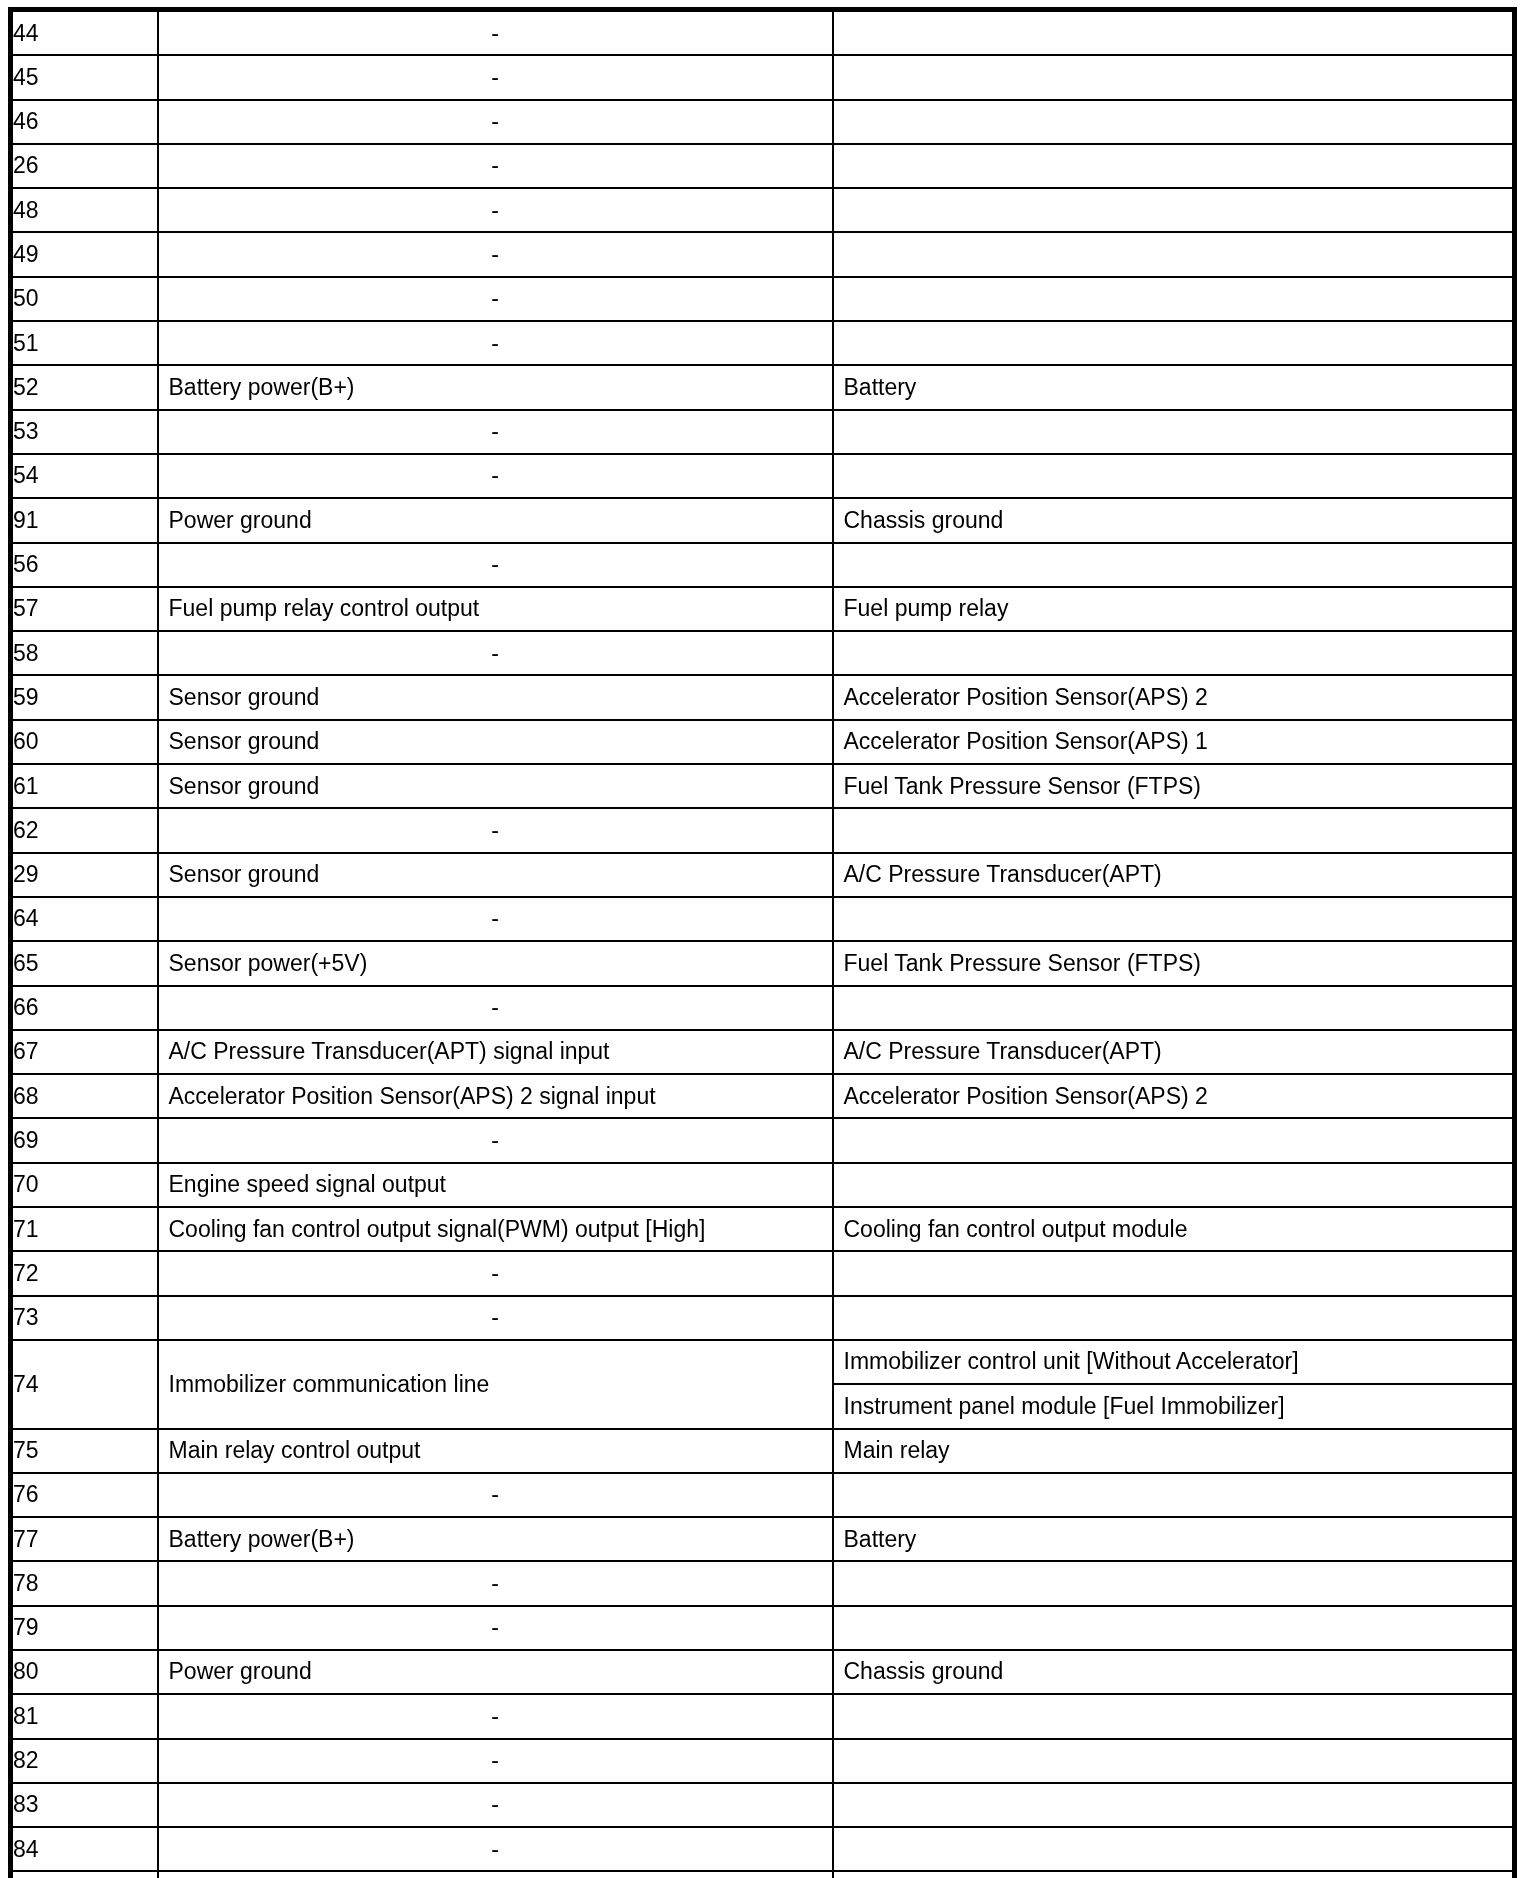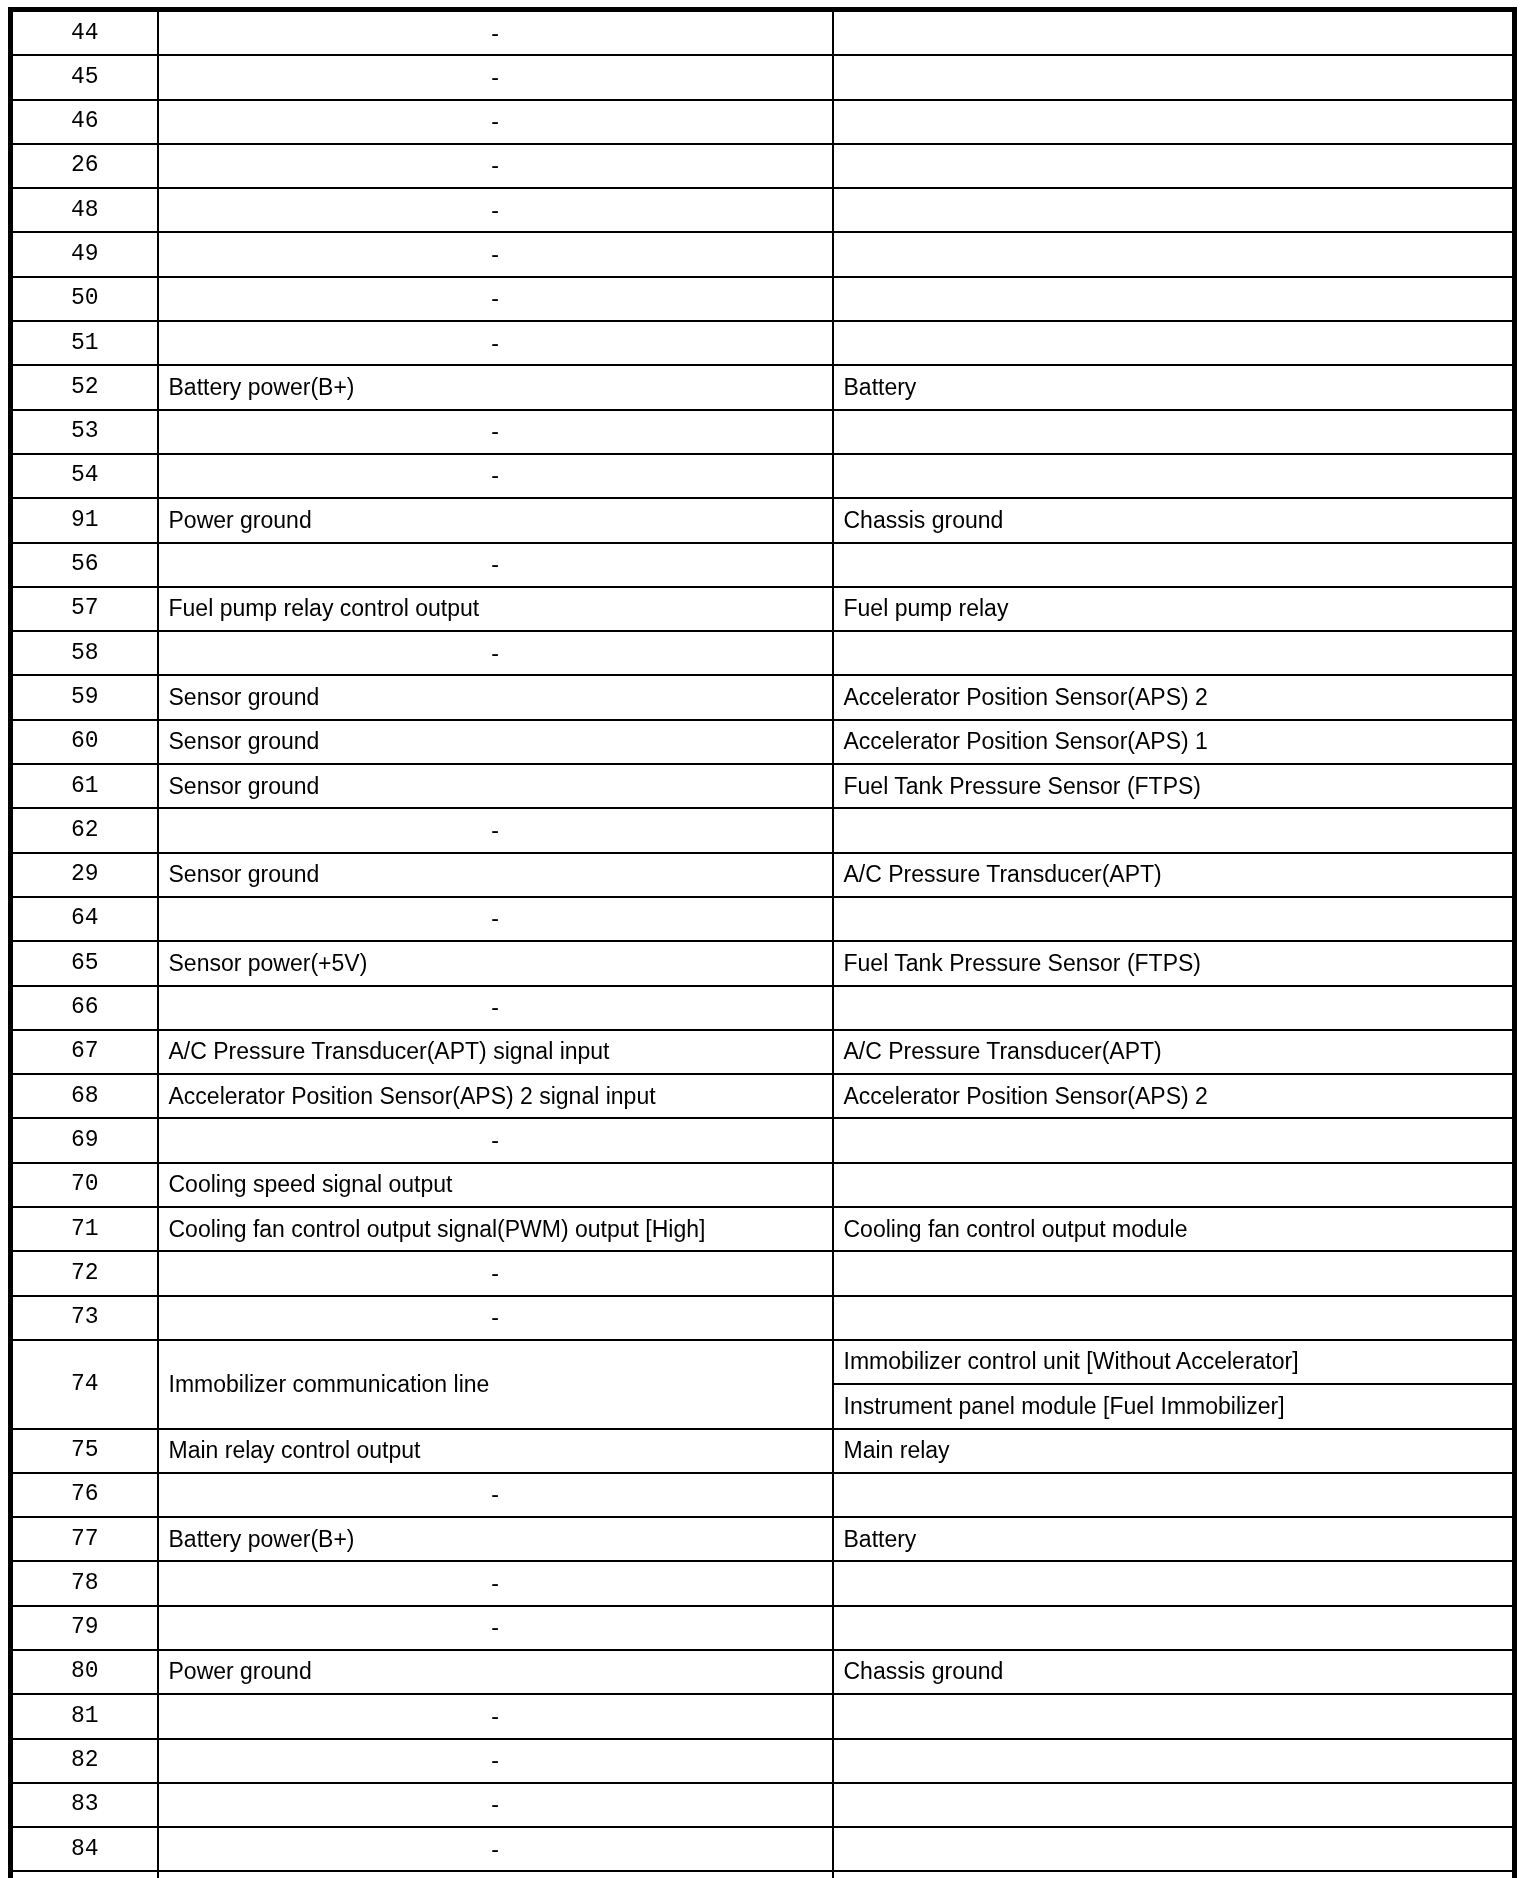--- a/index.html
+++ b/index.html
@@ -30,23 +30,22 @@
     height: 42.3px;
     font-size: 23px;
     line-height: 1.1;
     color: #000000;
     vertical-align: middle;
     padding: 0 4px 0 10px;
     overflow: hidden;
     white-space: nowrap;
   }
   table.pinout td.pin {
-    text-align: center;
+    text-align: left;
     padding: 0;
-    font-family: Liberation Mono, monospace;
   }
   table.pinout td.desc.dash {
     text-align: center;
     padding: 0;
   }
   col.c-pin  { width: 147px; }
   col.c-desc { width: 675px; }
   col.c-conn { width: 682px; }
 </style>
 </head>
@@ -211,21 +210,21 @@
   </tr>
 
   <tr>
     <td class="pin">69</td>
     <td class="desc dash">-</td>
     <td class="conn"></td>
   </tr>
 
   <tr>
     <td class="pin">70</td>
-    <td class="desc">Cooling speed signal output</td>
+    <td class="desc">Engine speed signal output</td>
     <td class="conn"></td>
   </tr>
 
   <tr>
     <td class="pin">71</td>
     <td class="desc">Cooling fan control output signal(PWM) output [High]</td>
     <td class="conn">Cooling fan control output module</td>
   </tr>
 
   <tr>

